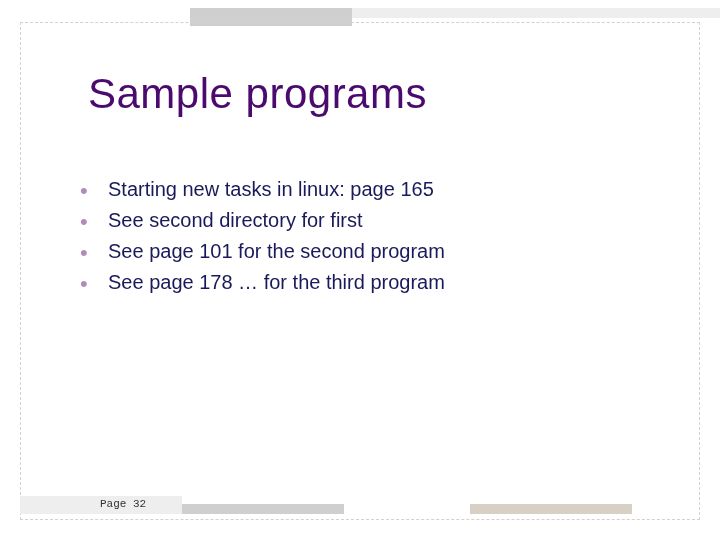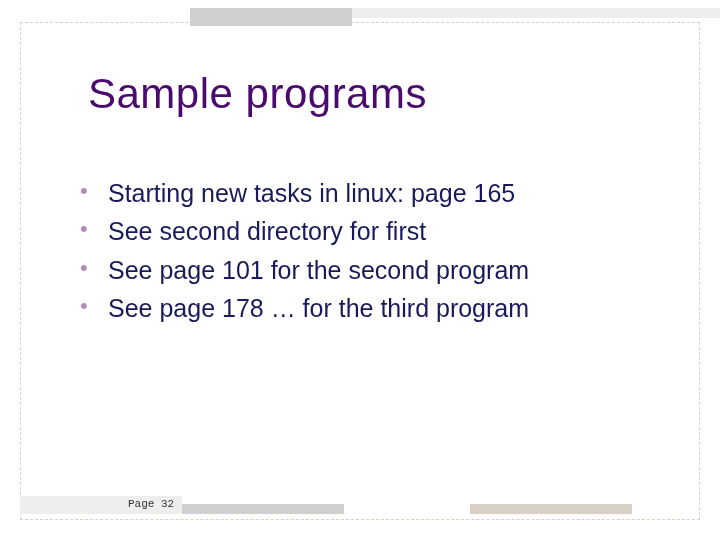--- a/index.html
+++ b/index.html
@@ -52,21 +52,21 @@
   .bullets {
     position: absolute;
     top: 175px;
     left: 80px;
     width: 600px;
     list-style: none;
   }
   .bullets li {
     position: relative;
     padding-left: 28px;
-    font-size: 25px;
+    font-size: 20px;
     line-height: 1.45;
     color: #1a1a5a;
     margin-bottom: 2px;
   }
   .bullets li::before {
     content: "•";
     position: absolute;
     left: 0;
     top: 0;
     color: #b08db8;
@@ -82,21 +82,20 @@
     background: #eeeeee;
   }
   .page-label {
     position: absolute;
     bottom: 30px;
     left: 100px;
     font-family: "Courier New", monospace;
     font-size: 11px;
     color: #333;
     z-index: 2;
-    margin-left: 28px;
   }
   .footer-mid {
     position: absolute;
     bottom: 26px;
     left: 182px;
     width: 162px;
     height: 10px;
     background: #cfcfcf;
   }
   .footer-right {

